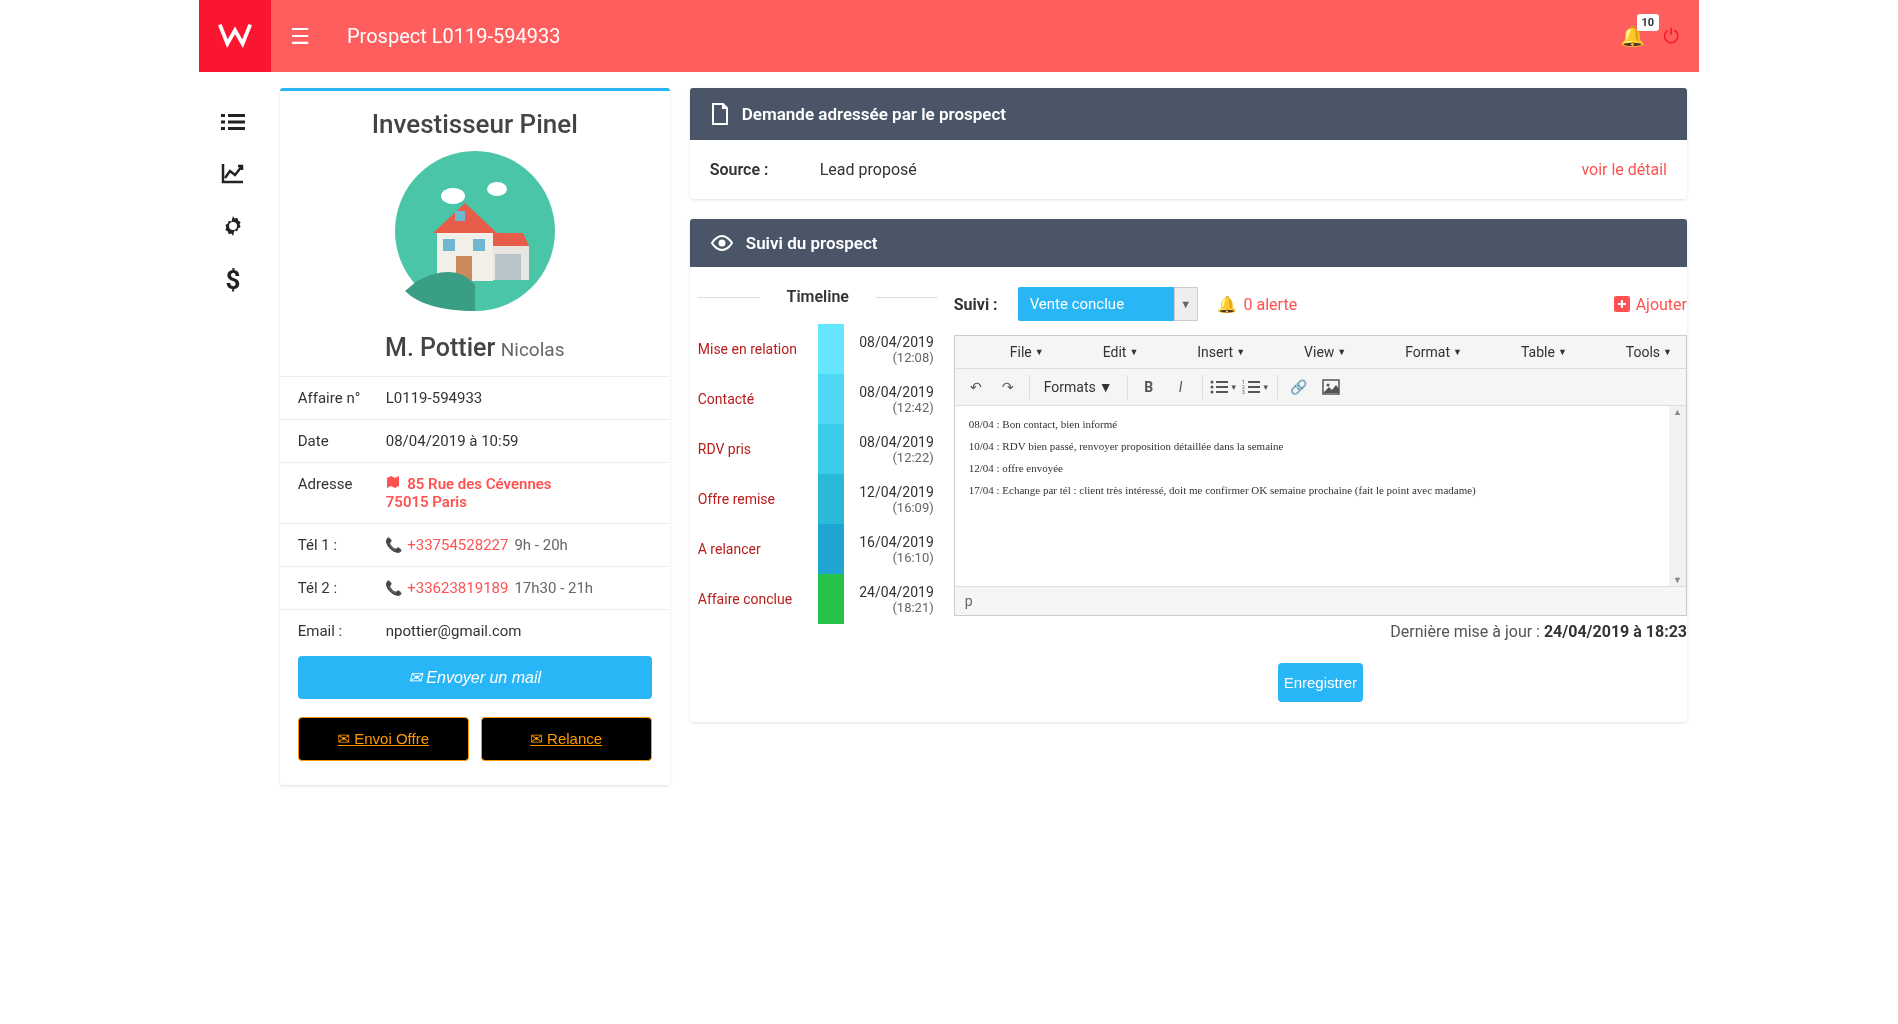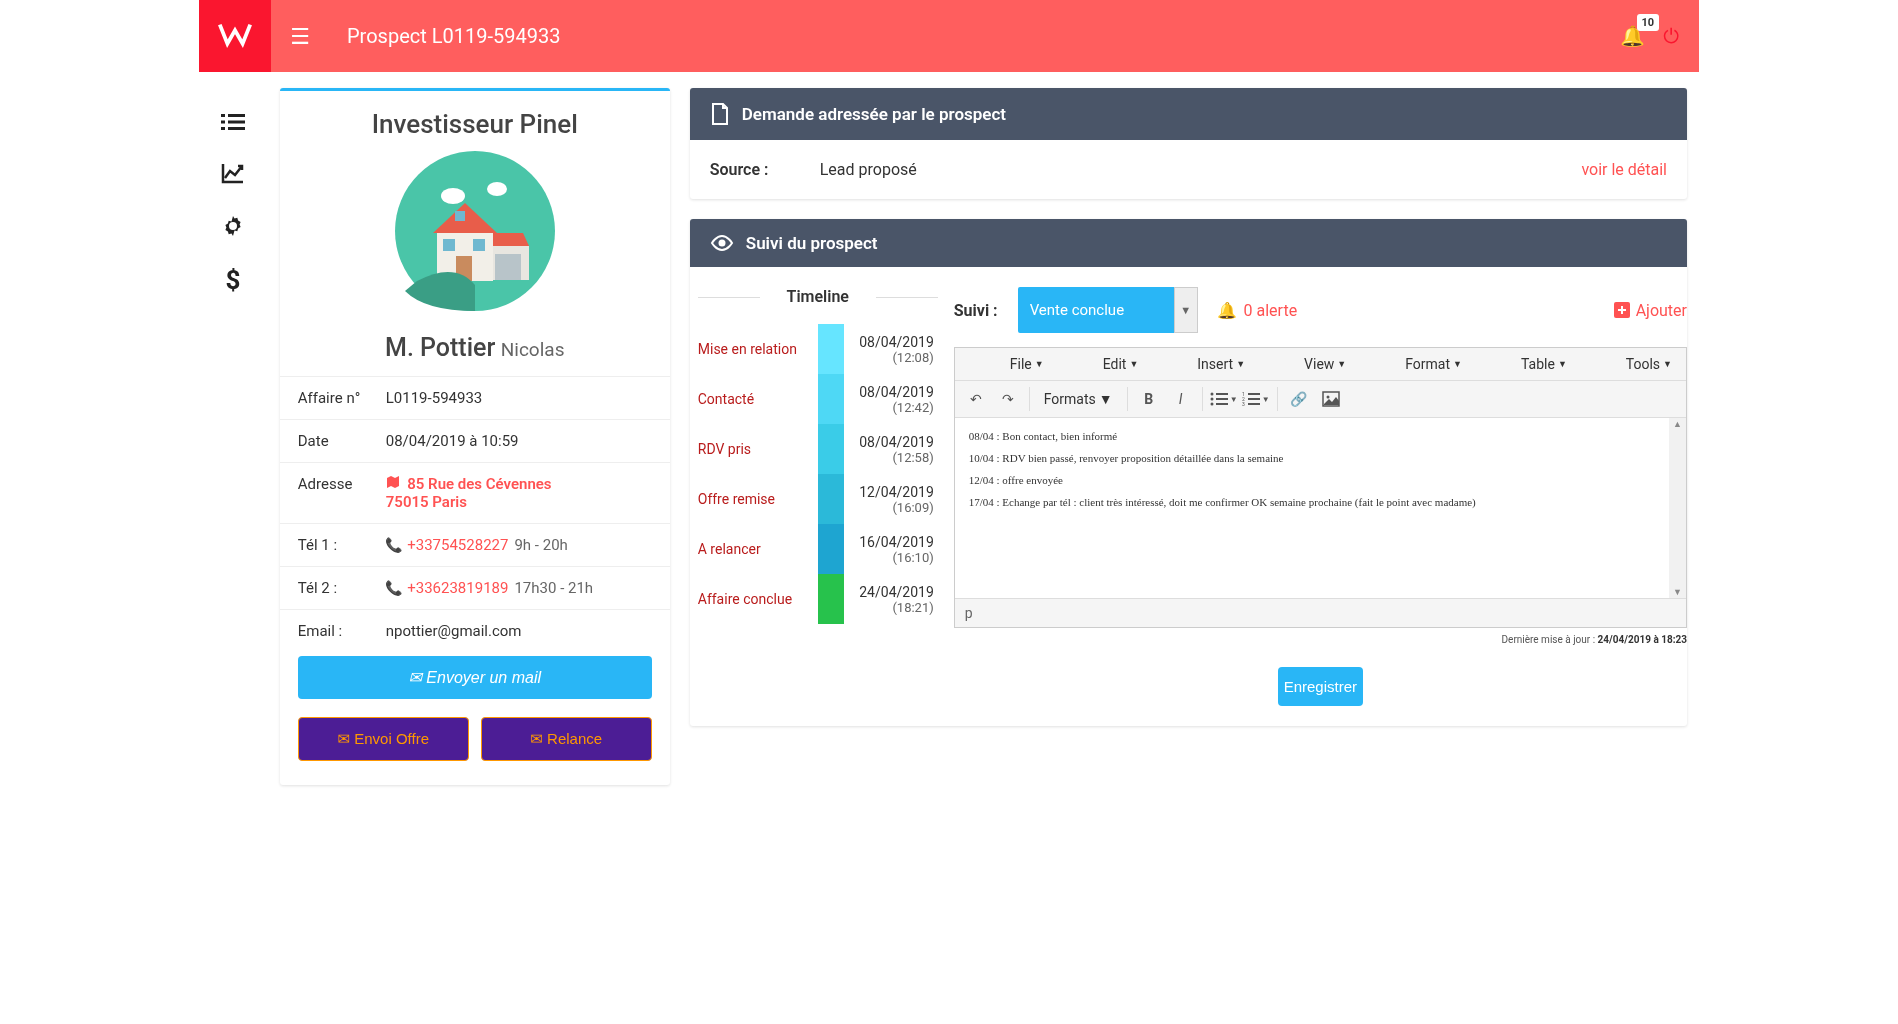--- a/index.html
+++ b/index.html
@@ -41,21 +41,21 @@
 .info-label { width: 88px; color: #333; }
 .info-value { flex: 1; }
 .info-value .link { color: #ff5252; }
 .info-value .sub { color: #666; margin-left: 6px; }
 .map-pin { color: #ff5252; font-size: 14px; margin-right: 4px; }
 .phone-icon { color: #ff5252; font-size: 14px; margin-right: 4px; }
 
 .btn-block { display: block; width: calc(100% - 36px); margin: 0 18px; padding: 12px; text-align: center; border-radius: 4px; font-size: 16px; cursor: pointer; border: none; font-style: italic; }
 .btn-primary { background: #29b6f6; color: #fff; margin-top: 4px; }
 .btn-row { display: flex; gap: 12px; margin: 18px 18px 0; }
-.btn-outline-warn { flex: 1; padding: 12px; border: 1px solid #ff9800; color: #ff9800; background: #4c1d95; border-radius: 4px; font-size: 15px; cursor: pointer; }
+.btn-outline-warn { flex: 1; padding: 12px; border: 1px solid #ff9800; color: #ff9800; background: #000000; border-radius: 4px; font-size: 15px; cursor: pointer; text-decoration: underline; }
 
 .right-col { flex: 1; display: flex; flex-direction: column; gap: 20px; }
 .panel-header { background: #4a5568; color: #fff; padding: 14px 20px; display: flex; align-items: center; gap: 12px; font-size: 17px; font-weight: 600; border-radius: 3px 3px 0 0; }
 .panel-body { padding: 20px; }
 
 .source-row { display: flex; align-items: center; }
 .source-label { font-weight: 600; width: 110px; }
 .source-value { flex: 1; }
 .source-link { color: #ff5252; cursor: pointer; }
 
@@ -68,40 +68,40 @@
 .timeline-list { position: relative; }
 .timeline-item { display: flex; align-items: center; height: 50px; }
 .timeline-label { width: 120px; font-size: 14px; color: #b91c1c; }
 .timeline-bar { width: 26px; height: 50px; }
 .timeline-date { flex: 1; text-align: right; font-size: 14px; padding-right: 4px; }
 .timeline-date .time { display: block; font-size: 13px; color: #666; }
 
 .editor-col { flex: 1; padding: 20px 0 20px 8px; }
 .editor-top { display: flex; align-items: center; gap: 20px; margin-bottom: 14px; }
 .suivi-label { font-weight: 700; }
-.suivi-select { background: #29b6f6; color: #fff; border: none; padding: 14px 12px; font-size: 15px; border-radius: 2px 0 0 2px; width: 156px; }
+.suivi-select { background: #29b6f6; color: #fff; border: none; padding: 8px 12px; font-size: 15px; border-radius: 2px 0 0 2px; width: 156px; }
 .suivi-select-wrap { display: flex; }
 .suivi-select-arrow { background: #eee; border: 1px solid #ccc; width: 24px; display: flex; align-items: center; justify-content: center; color: #666; font-size: 11px; }
 .alert-link { color: #ff5252; display: flex; align-items: center; gap: 6px; cursor: pointer; }
 .ajouter-link { color: #ff5252; display: flex; align-items: center; gap: 6px; margin-left: auto; cursor: pointer; }
 
 .editor { border: 1px solid #ccc; }
 .editor-menubar, .editor-toolbar { display: flex; align-items: center; background: #f5f5f5; border-bottom: 1px solid #ddd; padding: 4px 6px; gap: 2px; font-size: 14px; }
 .menu-item { padding: 4px 8px; cursor: pointer; display: flex; align-items: center; gap: 3px; margin-left: 41px; }
 .menu-item .caret { font-size: 9px; }
 .tb-sep { width: 1px; height: 24px; background: #ddd; margin: 0 4px; }
 .tb-btn { width: 30px; height: 28px; display: flex; align-items: center; justify-content: center; cursor: pointer; color: #555; }
 .tb-btn-wide { padding: 4px 8px; cursor: pointer; display: flex; align-items: center; gap: 3px; }
 .editor-content { padding: 12px 14px; font-family: Georgia, serif; font-size: 11px; min-height: 180px; background: #fff; position: relative; }
 .editor-content p { margin-bottom: 10px; }
 .editor-scrollbar { position: absolute; right: 0; top: 0; bottom: 0; width: 17px; background: #f1f1f1; }
 .editor-scrollbar::before { content: "▲"; position: absolute; top: 1px; left: 4px; font-size: 9px; color: #888; }
 .editor-scrollbar::after { content: "▼"; position: absolute; bottom: 1px; left: 4px; font-size: 9px; color: #888; }
 .editor-status { background: #f5f5f5; border-top: 1px solid #ddd; padding: 6px 10px; font-size: 14px; color: #666; }
-.editor-footer { text-align: right; font-size: 10px; color: #555; margin-top: 6px; }
+.editor-footer { text-align: right; font-size: 16px; color: #555; margin-top: 6px; }
 .editor-footer b { color: #333; }
 .btn-save { background: #29b6f6; color: #fff; border: none; padding: 11px 6px; border-radius: 4px; font-size: 15px; margin: 22px auto 0; display: block; cursor: pointer; }
 
 svg { display: block; }
 </style>
 </head>
 <body>
 
 <div class="app">
 
@@ -279,21 +279,21 @@
     <div class="timeline-date">08/04/2019<span class="time">(12:08)</span></div>
   </div>
                   <div class="timeline-item">
     <div class="timeline-label">Contacté</div>
     <div class="timeline-bar" style="background:#4ed8f5"></div>
     <div class="timeline-date">08/04/2019<span class="time">(12:42)</span></div>
   </div>
                   <div class="timeline-item">
     <div class="timeline-label">RDV pris</div>
     <div class="timeline-bar" style="background:#3acce8"></div>
-    <div class="timeline-date">08/04/2019<span class="time">(12:58)</span></div>
+    <div class="timeline-date">08/04/2019<span class="time">(12:22)</span></div>
   </div>
                   <div class="timeline-item">
     <div class="timeline-label">Offre remise</div>
     <div class="timeline-bar" style="background:#2bb9d9"></div>
     <div class="timeline-date">12/04/2019<span class="time">(16:09)</span></div>
   </div>
                   <div class="timeline-item">
     <div class="timeline-label">A relancer</div>
     <div class="timeline-bar" style="background:#1ea5d1"></div>
     <div class="timeline-date">16/04/2019<span class="time">(16:10)</span></div>

